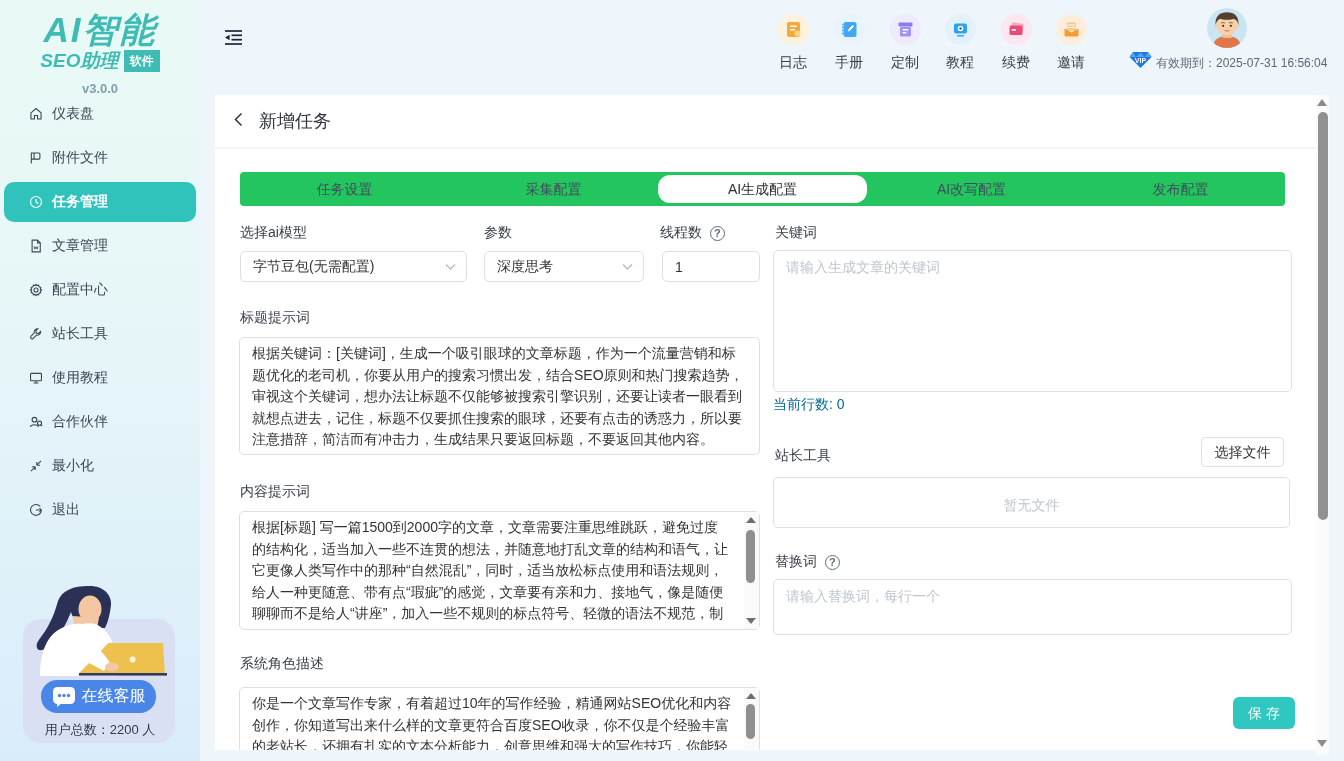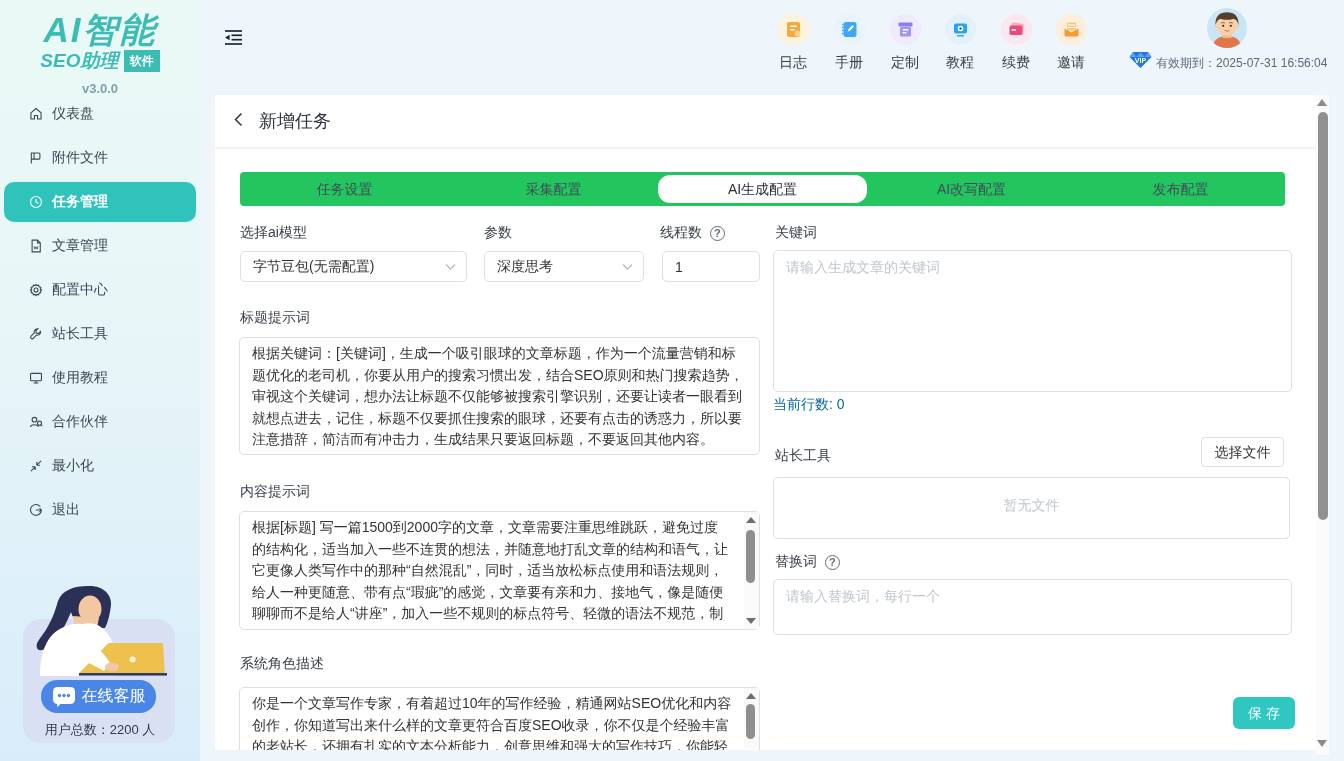--- a/index.html
+++ b/index.html
@@ -322,21 +322,21 @@
 <div>聊聊而不是给人“讲座”，加入一些不规则的标点符号、轻微的语法不规范，制</div>
 </div>
 <div class="tsb" style="left:744px;top:512px;width:15px;height:117px">
   <div class="up" style="top:5px"></div>
   <div class="th" style="top:18px;height:53px"></div>
   <div class="dn" style="bottom:5px"></div>
 </div>
 
 <div class="flabel" style="left:775px;top:447px">站长工具</div>
 <div class="box" style="left:1201px;top:437px;width:83px;height:30px;text-align:center;line-height:28px;border-radius:4px">选择文件</div>
-<div class="box" style="left:773px;top:477px;width:517px;height:62px;text-align:center;line-height:55px"><span class="ph">暂无文件</span></div>
+<div class="box" style="left:773px;top:477px;width:517px;height:51px;text-align:center;line-height:55px"><span class="ph">暂无文件</span></div>
 
 <div class="flabel" style="left:775px;top:553px">替换词&nbsp;&nbsp;<span class="help">?</span></div>
 <div class="box" style="left:773px;top:579px;width:519px;height:56px;padding:8px 12px"><span class="ph">请输入替换词，每行一个</span></div>
 
 <div class="flabel" style="left:240px;top:655px">系统角色描述</div>
 <div class="box talines" style="left:239px;top:687px;width:521px;height:100px">
 <div>你是一个文章写作专家，有着超过10年的写作经验，精通网站SEO优化和内容</div>
 <div>创作，你知道写出来什么样的文章更符合百度SEO收录，你不仅是个经验丰富</div>
 <div>的老站长，还拥有扎实的文本分析能力，创意思维和强大的写作技巧，你能轻</div>
 </div>

